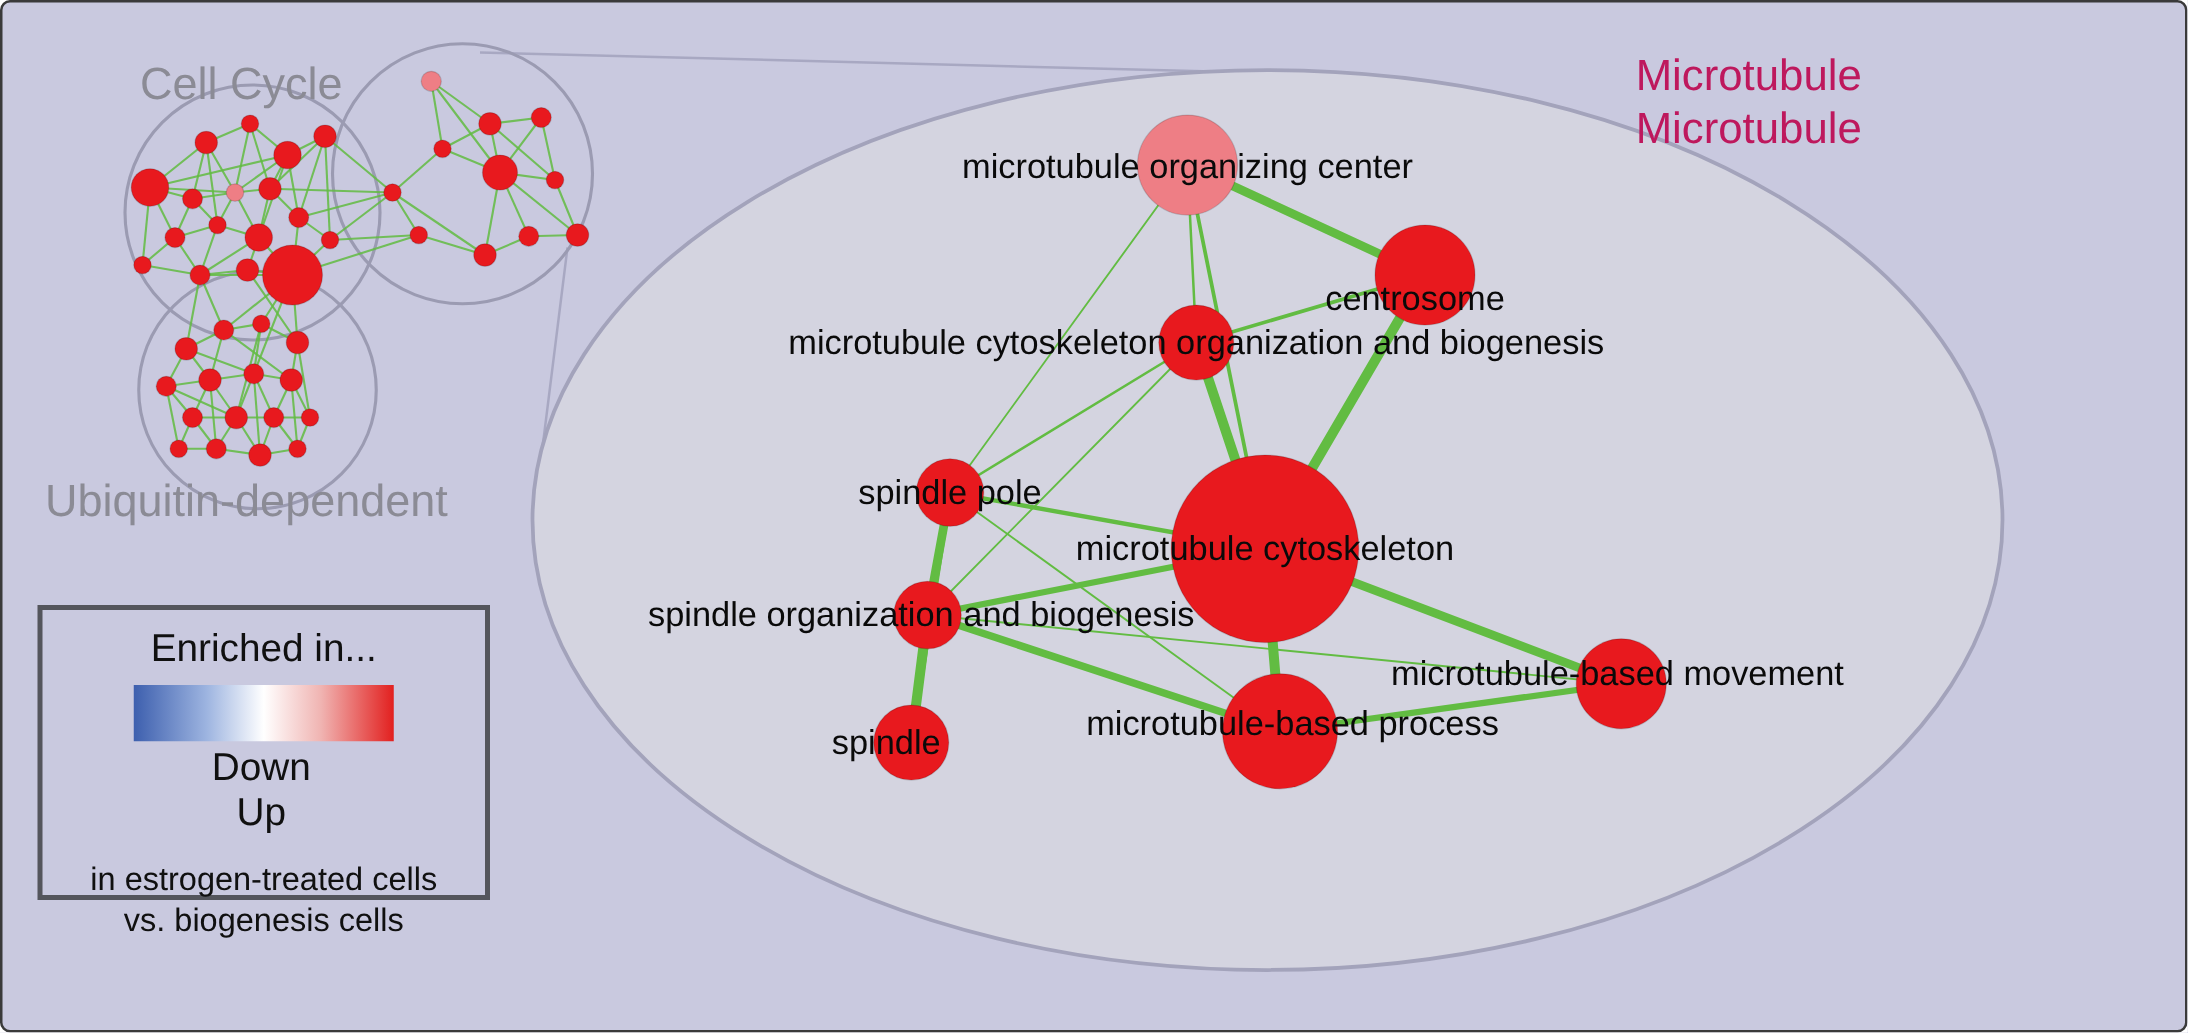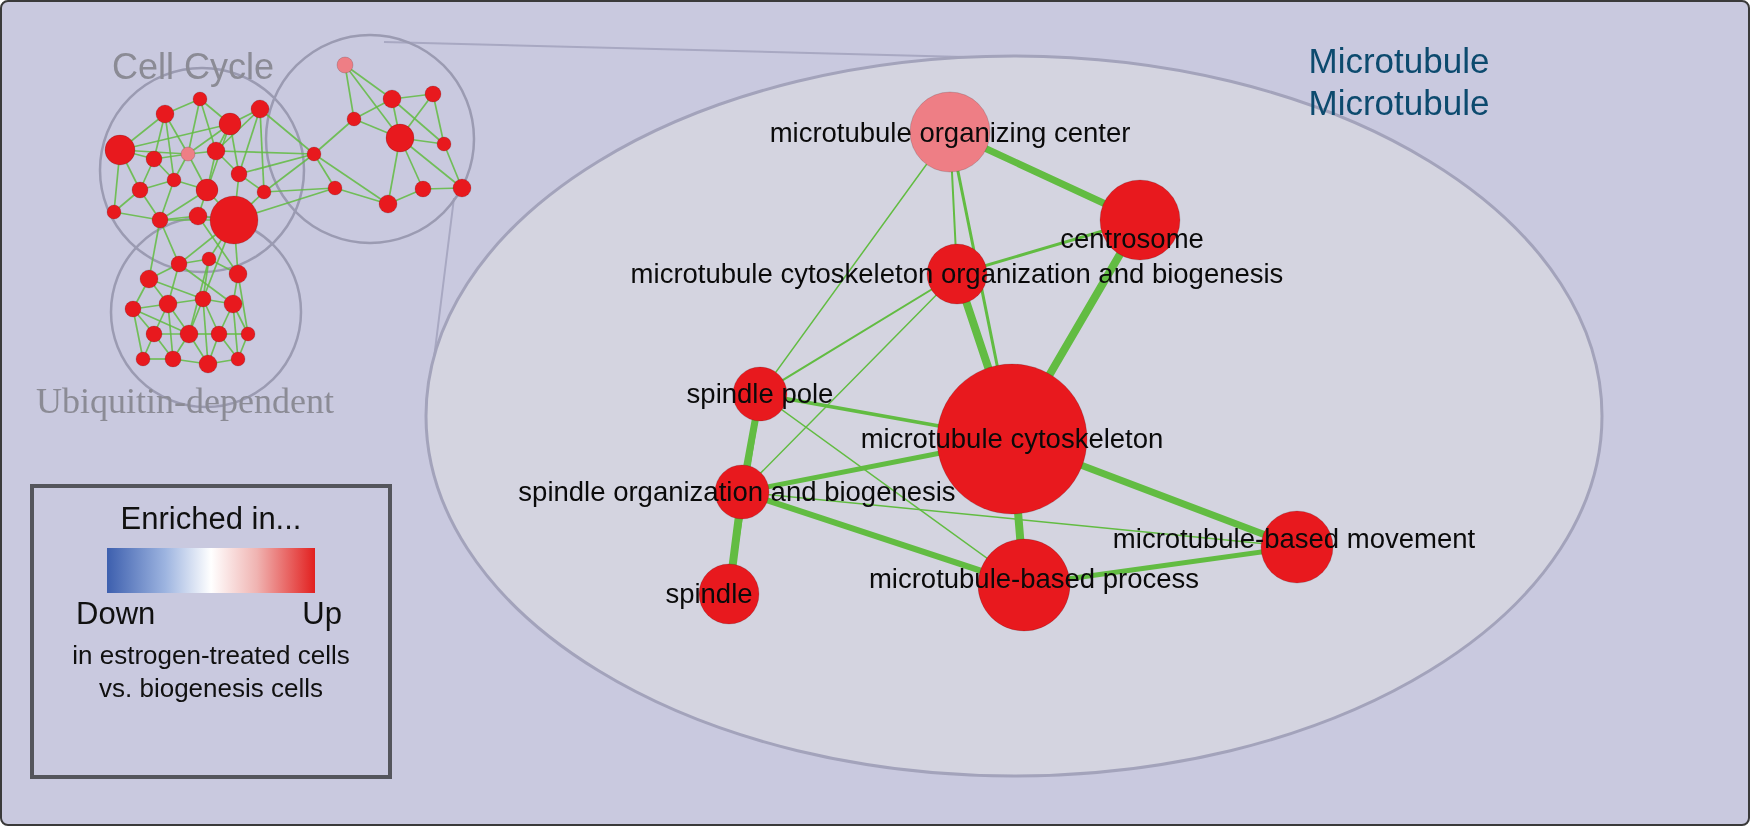--- a/index.html
+++ b/index.html
@@ -8,31 +8,31 @@
     background:#c9c9df;border:2px solid #3a3a3a;border-radius:8px;
     box-sizing:border-box;overflow:hidden;
     font-family:"Liberation Sans",sans-serif;
   }
   #scene{position:absolute;left:0;top:0;}
   .cluster-label{position:absolute;color:#8b8b95;font-size:36px;}
   #cc-label{left:110px;top:44px;}
   #ubiq-label{left:34px;top:380px;line-height:38px;}
   .detail-title{
     position:absolute;left:1252px;top:38px;width:290px;
-    text-align:center;font-size:35px;color:#0c4a6e;line-height:42px;
+    text-align:center;font-size:35px;color:#be185d;line-height:42px;
   }
   .legend{
-    position:absolute;left:28px;top:482px;width:362px;height:295px;
+    position:absolute;left:28px;top:482px;width:362px;height:236px;
     border:4px solid #54555c;box-sizing:border-box;text-align:center;color:#101010;
   }
   .legend-title{font-size:31px;margin-top:13px;}
   .legend-gradient{width:208px;height:45px;margin:11px auto 3px auto;}
-  .legend-row{display:flex;justify-content:space-between;font-size:31px;padding:0 46px 0 42px;}
+  .legend-row{display:flex;justify-content:space-between;font-size:31px;padding:0 46px 0 42px;flex-direction:column;}
   .legend-sub{font-size:26px;line-height:33px;}
-  .legend-sub.first{margin-top:7px;}
+  .legend-sub.first{margin-top:19px;}
 </style>
 </head>
 <body>
 
 <div class="canvas" style="background: rgb(201, 201, 223); border-color: rgb(58, 58, 58);">
 
   <svg id="scene" width="1750" height="826" viewBox="0 0 1750 826">
       <g>
         <line x1="382" y1="40" x2="1000" y2="56" stroke="#a8a8c2" stroke-width="2"></line>
         <line x1="452" y1="196" x2="430" y2="372" stroke="#a8a8c2" stroke-width="2"></line>
@@ -252,21 +252,21 @@
         <circle cx="246" cy="332" r="7" fill="#e8191e" stroke="rgba(0,0,0,0.15)" stroke-width="1"></circle>
         <circle cx="171" cy="357" r="8" fill="#e8191e" stroke="rgba(0,0,0,0.15)" stroke-width="1"></circle>
         <circle cx="206" cy="362" r="9" fill="#e8191e" stroke="rgba(0,0,0,0.15)" stroke-width="1"></circle>
         <circle cx="236" cy="357" r="7" fill="#e8191e" stroke="rgba(0,0,0,0.15)" stroke-width="1"></circle>
         <circle cx="141" cy="357" r="7" fill="#e8191e" stroke="rgba(0,0,0,0.15)" stroke-width="1"></circle>
       </g>
     </svg>
 
   <div class="cluster-label" id="cc-label" style="color: rgb(139, 139, 149);">Cell Cycle</div>
 
-  <div class="cluster-label" id="ubiq-label" style="color: rgb(139, 139, 149); font-family: Liberation Serif, serif;">
+  <div class="cluster-label" id="ubiq-label" style="color: rgb(139, 139, 149);">
     <div>Ubiquitin-dependent</div>
   </div>
 
   <div class="detail-title">
     <div>Microtubule</div>
     <div>Microtubule</div>
   </div>
 
   <div class="legend">
     <div class="legend-title">Enriched in...</div>

